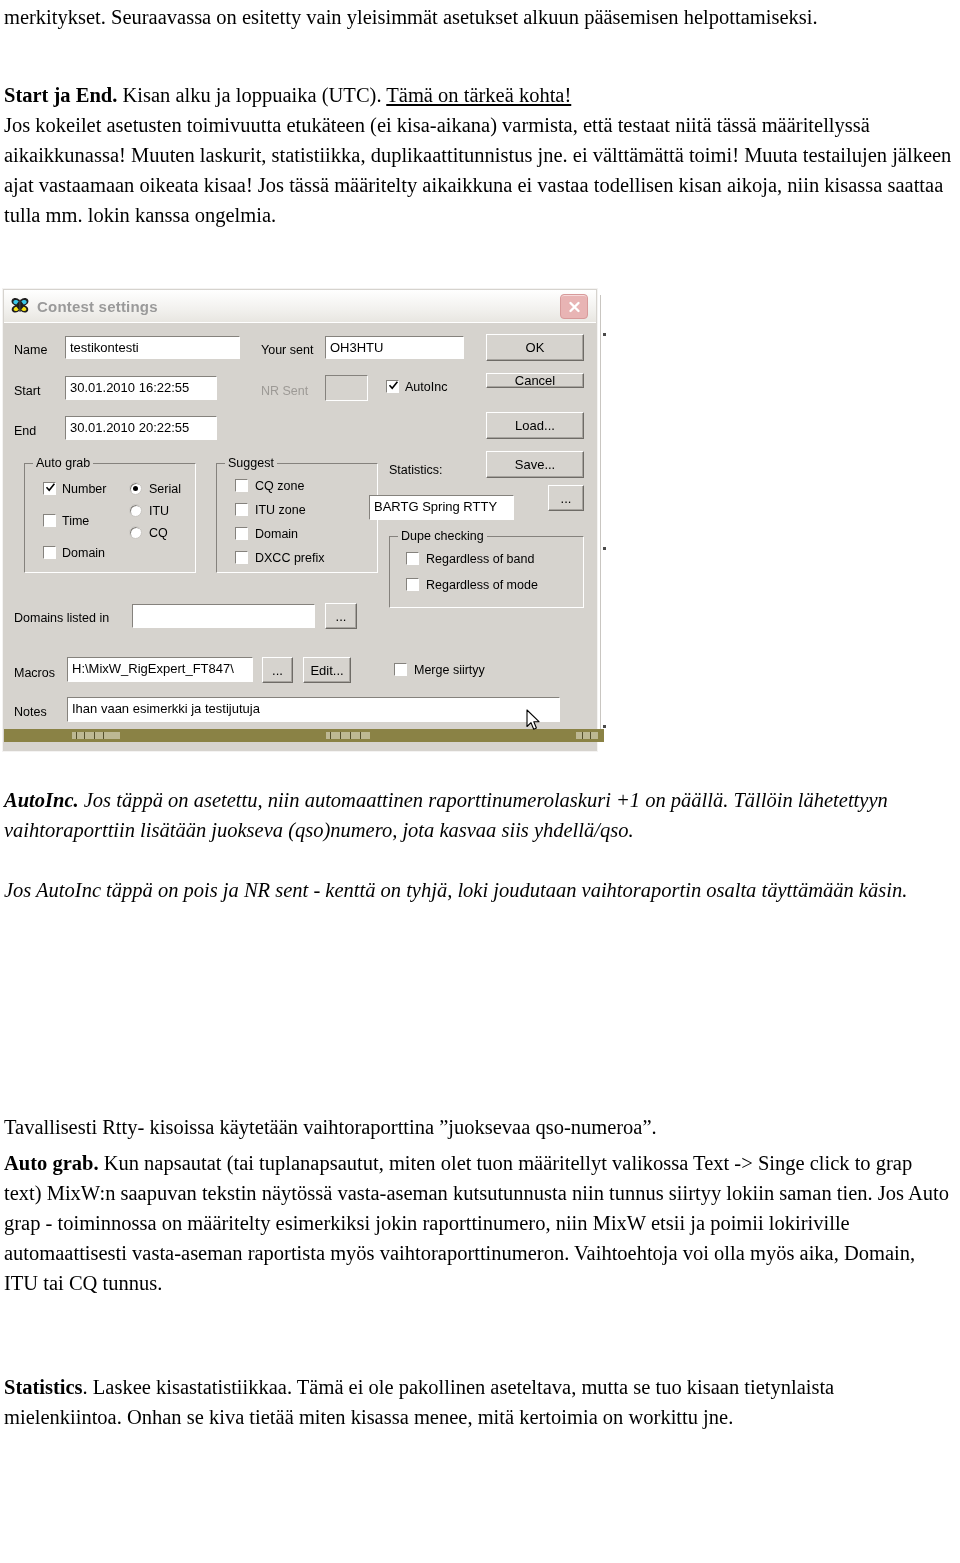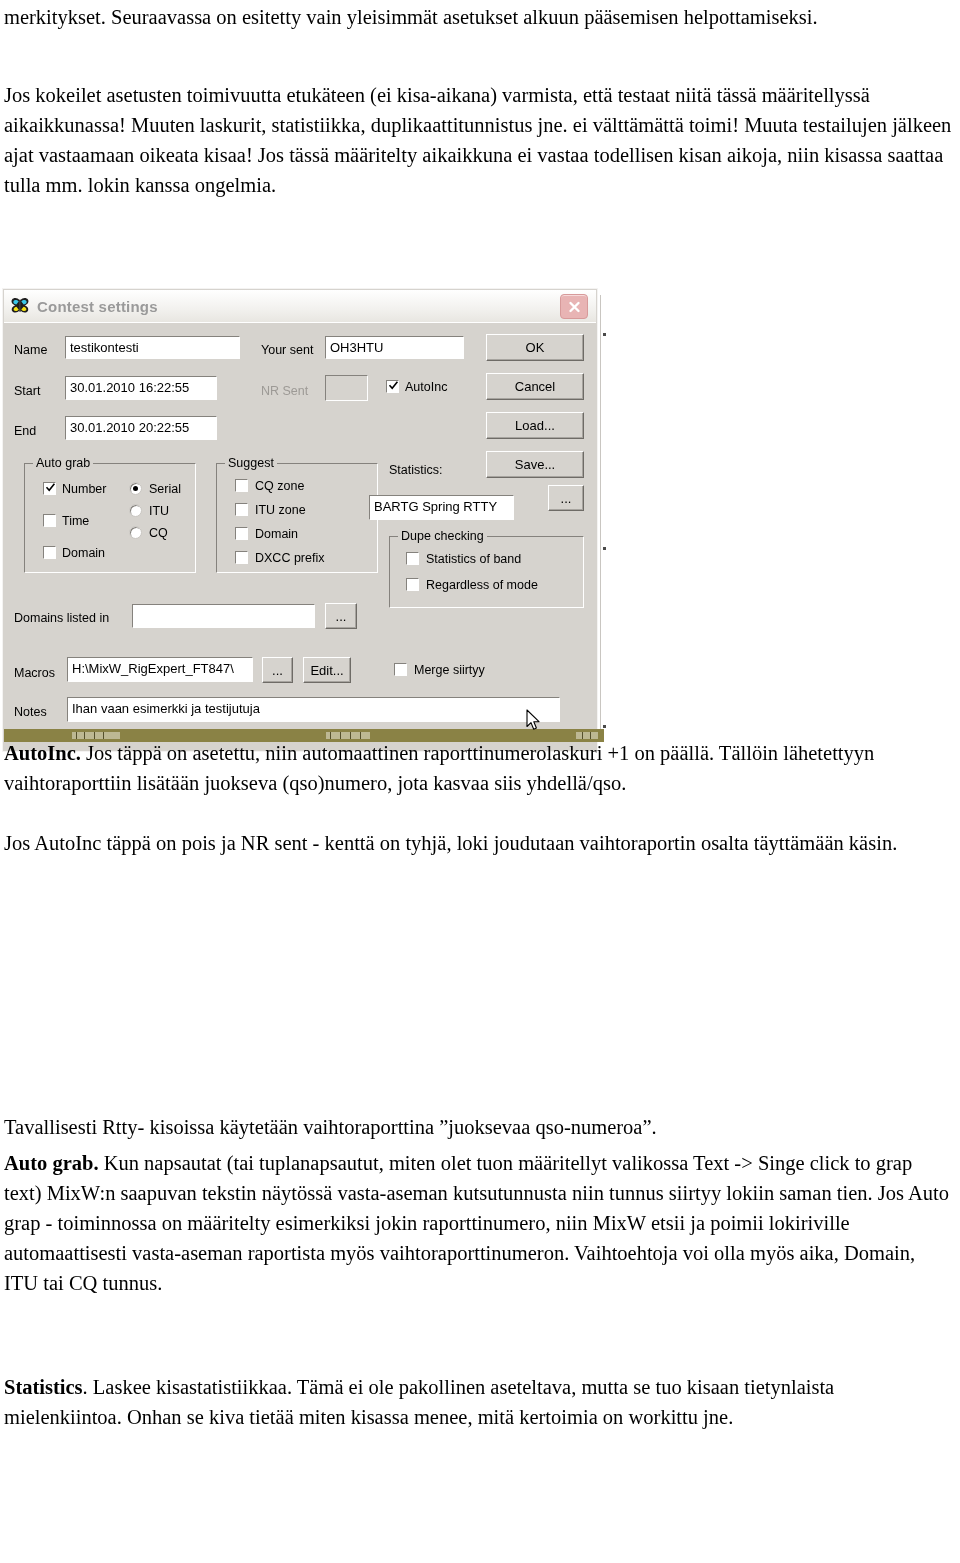--- a/index.html
+++ b/index.html
@@ -252,21 +252,21 @@
   .cursor {
     position: absolute;
     left: 524px;
     top: 421px;
     width: 16px;
     height: 24px;
     pointer-events: none;
   }
 
   
-  .block-autoinc { position: absolute; left: 4px; top: 738px; width: 950px; }
+  .block-autoinc { position: absolute; left: 4px; top: 785px; width: 950px; font-style: italic; }
   .block-nrsent  { position: absolute; left: 4px; top: 990px; width: 950px; }
   .block-tav     { position: absolute; left: 4px; top: 1112px; width: 950px; }
   .block-autograb{ position: absolute; left: 4px; top: 1148px; width: 950px; }
   .block-stats   { position: absolute; left: 4px; top: 1372px; width: 950px; }
 
   .pagenum {
     position: absolute;
     right: 10px;
     bottom: 6px;
     font-family: "Liberation Serif", serif;
@@ -277,20 +277,23 @@
 </head>
 <body>
 
 <div class="page">
 
   <div class="block-top prose">
     <p class="para">merkitykset. Seuraavassa on esitetty vain yleisimmät asetukset alkuun pääsemisen helpottamiseksi.</p>
   </div>
 
   <div class="block-start prose">
+    <p class="para">
+      <span class="b">Start ja End.</span><span> Kisan alku ja loppuaika (UTC). </span><span class="u">Tämä on tärkeä kohta!</span>
+    </p>
     <p class="para">Jos kokeilet asetusten toimivuutta etukäteen (ei kisa-aikana) varmista, että testaat niitä tässä määritellyssä aikaikkunassa!  Muuten laskurit, statistiikka, duplikaattitunnistus  jne. ei välttämättä toimi!  Muuta testailujen jälkeen ajat vastaamaan oikeata kisaa!  Jos tässä määritelty aikaikkuna ei vastaa todellisen kisan aikoja, niin kisassa saattaa tulla mm. lokin kanssa ongelmia.</p>
   </div>
 
   <div class="dialog-wrap">
     <div class="dialog">
 
       <div class="titlebar">
         <span class="title-icon">
           <svg viewBox="0 0 20 18" width="20" height="18">
             <path d="M9.6 3.2 C7.5 0.6 3.6 0.4 2.1 2.6 C0.6 4.8 2.2 7.6 5.4 8.4 C2.6 9.0 0.9 11.6 2.2 13.9 C3.6 16.3 7.6 16.0 9.6 13.3 Z" fill="#1d1d1d"></path>
@@ -326,21 +329,21 @@
         <span class="lbl dim" style="left:257px; top:61px;">NR Sent</span>
         <div class="tbox gray" style="left:321px; top:52px; width:43px; height:26px;"></div>
 
         <span class="cb" style="left:382px; top:57px;">
           <svg class="tick" viewBox="0 0 11 11" width="11" height="11">
             <path d="M1.5 5.3 L4.2 8.2 L9.4 1.8" stroke="#000" stroke-width="1.6" fill="none"></path>
           </svg>
         </span>
         <span class="cbl" style="left:401px; top:57px;">AutoInc</span>
 
-        <div class="btn" style="left:482px; top:50px; width:98px; height:27px;">Cancel</div>
+        <div class="btn" style="left:482px; top:50px; width:98px; height:15px;">Cancel</div>
 
         <span class="lbl" style="left:10px; top:101px;">End</span>
         <div class="tbox" style="left:61px; top:93px; width:152px; height:24px;">30.01.2010 20:22:55</div>
 
         <div class="btn" style="left:482px; top:89px; width:98px; height:27px;">Load...</div>
 
         <div class="btn" style="left:482px; top:128px; width:98px; height:27px;">Save...</div>
 
         <div class="group" style="left:20px; top:140px; width:172px; height:110px;">
           <span class="group-title">Auto grab</span>
@@ -387,21 +390,21 @@
         </div>
 
         <span class="lbl" style="left:385px; top:140px;">Statistics:</span>
         <div class="tbox" style="left:365px; top:162px; width:145px; height:25px;margin-top:10px;">BARTG Spring RTTY</div>
         <div class="btn" style="left:544px; top:162px; width:36px; height:26px;">...</div>
 
         <div class="group" style="left:385px; top:213px; width:195px; height:72px;">
           <span class="group-title">Dupe checking</span>
 
           <span class="cb" style="left:16px; top:15px;"></span>
-          <span class="cbl" style="left:36px; top:15px;">Statistics of band</span>
+          <span class="cbl" style="left:36px; top:15px;">Regardless of band</span>
 
           <span class="cb" style="left:16px; top:41px;"></span>
           <span class="cbl" style="left:36px; top:41px;">Regardless of mode</span>
         </div>
 
         <span class="lbl" style="left:10px; top:288px;">Domains listed in</span>
         <div class="tbox" style="left:128px; top:281px; width:183px; height:24px;"></div>
         <div class="btn" style="left:321px; top:280px; width:32px; height:26px;">...</div>
 
         <span class="lbl" style="left:10px; top:343px;">Macros</span>

